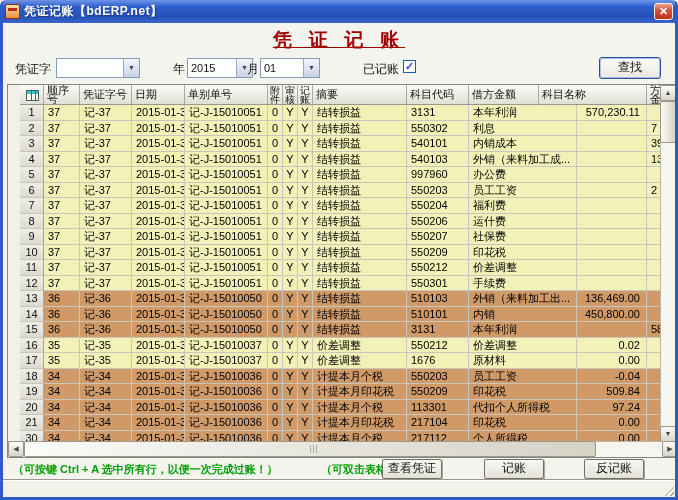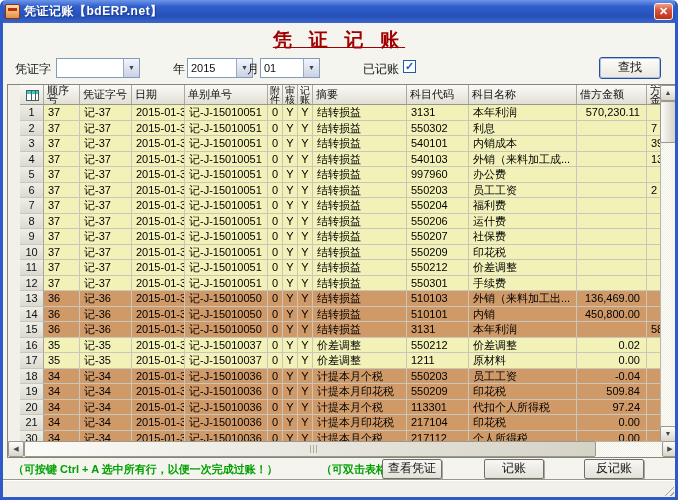--- a/index.html
+++ b/index.html
@@ -171,22 +171,22 @@
           </div>
         <div class="th" style="width:36px">顺序号</div>
         <div class="th" style="width:52px">凭证字号</div>
         <div class="th" style="width:53px">日期</div>
         <div class="th" style="width:83px">单别单号</div>
         <div class="th small" style="width:15px">附件</div>
         <div class="th small" style="width:15px">审核</div>
         <div class="th small" style="width:15px">记账</div>
         <div class="th" style="width:94px">摘要</div>
         <div class="th" style="width:62px">科目代码</div>
+        <div class="th" style="width:70px">借方金额</div>
         <div class="th" style="width:108px">科目名称</div>
-        <div class="th" style="width:70px">借方金额</div>
         <div class="th" style="width:26px; border-right:none">贷方金额</div>
       </div>
       <div class="tbody">
           <div class="trow dither norm">
             <div class="td rowhdr" style="width: 24px;">1</div>
             <div class="td" style="width: 36px;">37</div>
             <div class="td" style="width: 52px;">记-37</div>
             <div class="td" style="width: 53px;">2015-01-31</div>
             <div class="td" style="width: 83px;">记-J-15010051</div>
             <div class="td ctr" style="width: 15px;">0</div>
@@ -426,21 +426,21 @@
           <div class="trow dither norm">
             <div class="td rowhdr" style="width: 24px;">17</div>
             <div class="td" style="width: 36px;">35</div>
             <div class="td" style="width: 52px;">记-35</div>
             <div class="td" style="width: 53px;">2015-01-31</div>
             <div class="td" style="width: 83px;">记-J-15010037</div>
             <div class="td ctr" style="width: 15px;">0</div>
             <div class="td ctr" style="width: 15px;">Y</div>
             <div class="td ctr" style="width: 15px;">Y</div>
             <div class="td" style="width: 94px;">价差调整</div>
-            <div class="td" style="width: 62px;">1211</div>
+            <div class="td" style="width: 62px;">1676</div>
             <div class="td" style="width: 108px;">原材料</div>
             <div class="td num" style="width: 70px;">0.00</div>
             <div class="td" style="width: 26px; border-right: none;"></div>
           </div>
           <div class="trow dither sel">
             <div class="td rowhdr" style="width: 24px;">18</div>
             <div class="td" style="width: 36px;">34</div>
             <div class="td" style="width: 52px;">记-34</div>
             <div class="td" style="width: 53px;">2015-01-31</div>
             <div class="td" style="width: 83px;">记-J-15010036</div>

